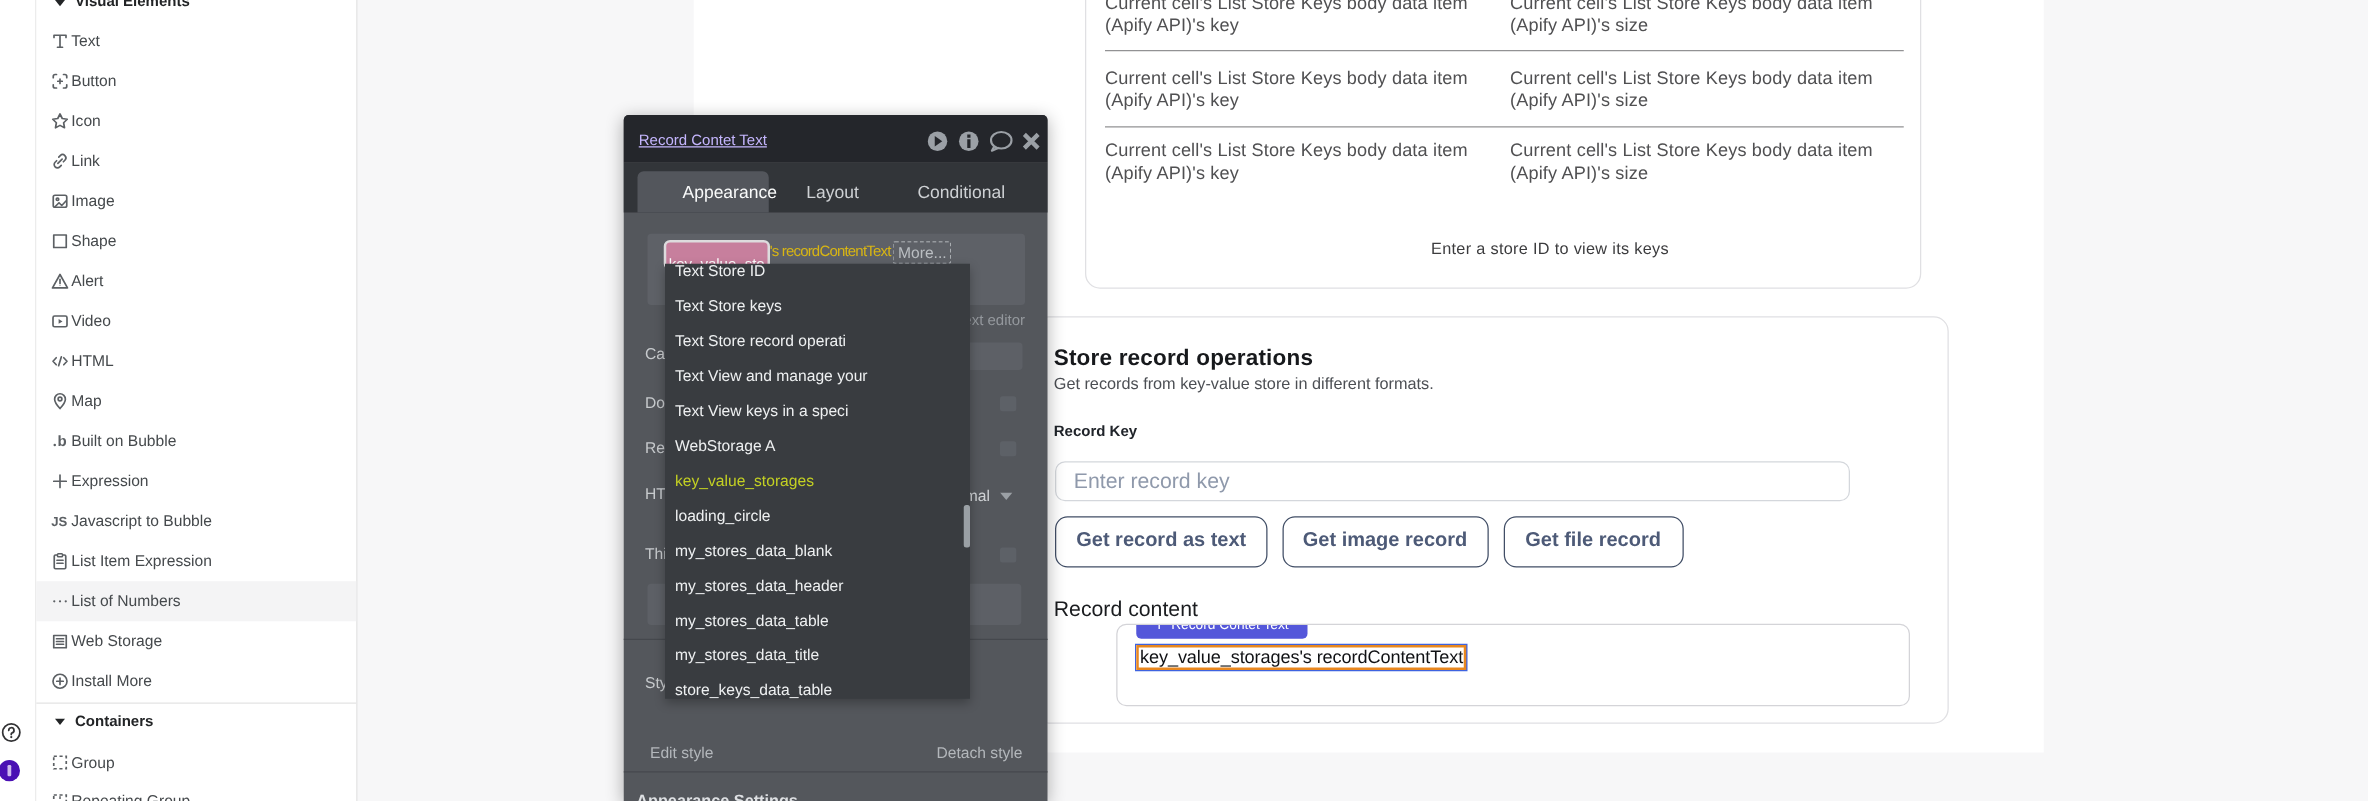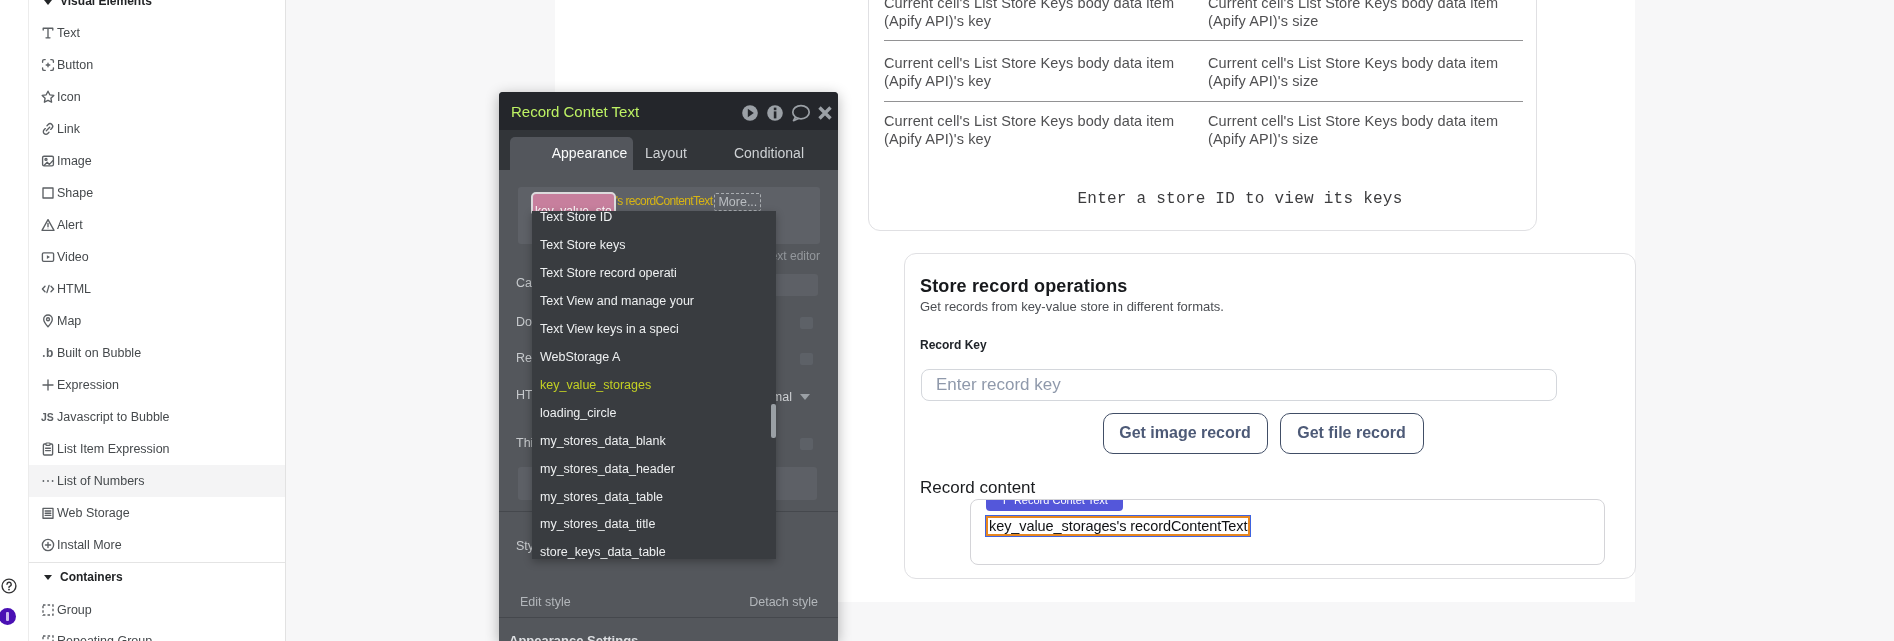--- a/index.html
+++ b/index.html
@@ -6,40 +6,40 @@
   html,body { width:1894px; height:641px; overflow:hidden; }
   body { font-family:"Liberation Sans", sans-serif; background:#f7f7f8; position:relative; }
   .abs { position:absolute; }
 
   
   #page { left:555px; top:0; width:1080px; height:602px; background:#ffffff; }
 
   
   .card { background:#fff; border:1px solid #e0e0e3; border-radius:12px; }
   #card1 { left:868px; top:-40px; width:669px; height:271px; }
-  #card2 { left:904px; top:253px; width:732px; height:326px; }
+  #card2 { left:827px; top:253px; width:732px; height:326px; }
   .trow { color:#505052; font-size:14.5px; letter-spacing:0.12px; line-height:18.5px; }
   .btn { top:159px; height:41px; border:1.3px solid #414e66; border-radius:10px; text-align:center; line-height:38px; font-size:16px; font-weight:bold; color:#4d5a77; }
   .tdiv { height:1px; background:#929294; left:884px; width:639px; }
 
   
   #sidebar { left:0; top:0; width:286px; height:641px; background:#fff; border-right:1px solid #e2e2e2; }
   #gutterline { left:28px; top:0; width:1px; height:641px; background:#ececec; }
   .sitem { left:29px; width:256px; height:32px; }
   .sitem .lbl { position:absolute; left:28px; top:50%; transform:translateY(-50%); font-size:12.5px; color:#45494c; }
   .sitem svg { position:absolute; left:11px; top:50%; transform:translateY(-50%); }
   .shead { position:absolute; left:60px; font-size:12px; font-weight:bold; color:#222426; }
   .stri { position:absolute; left:44px; width:0; height:0; border-left:4px solid transparent; border-right:4px solid transparent; border-top:5.5px solid #232527; }
 
   
   #panel { left:499px; top:92px; width:339px; height:549px; background:#54575c; border-radius:4px 4px 0 0; box-shadow:0 3px 14px rgba(0,0,0,.3); }
   #phead { left:0; top:0; width:339px; height:38px; background:#24262b; border-radius:4px 4px 0 0; }
-  #ptitle { left:12px; top:10px; font-size:15px; line-height:20px; color:#bef264; }
+  #ptitle { left:12px; top:10px; font-size:12px; line-height:20px; color:#c4b5fd;text-decoration:underline; }
   #ptabs { left:0; top:38px; width:339px; height:40px; background:#323539; }
-  #tab-active { left:11px; top:45px; width:123px; height:33px; background:#53565c; border-radius:5px 5px 0 0; text-align:center; line-height:33px; font-size:14px; color:#fafbfb;padding-left:36px; }
+  #tab-active { left:11px; top:45px; width:105px; height:33px; background:#53565c; border-radius:5px 5px 0 0; text-align:center; line-height:33px; font-size:14px; color:#fafbfb;padding-left:36px; }
   .tab { top:45px; height:33px; line-height:33px; font-size:14px; color:#ced1d4; text-align:center; width:110px; }
 
   
   #composer { left:19px; top:95px; width:302px; height:57px; background:#5e6167; border-radius:3px; }
   #exprline { left:32px; top:100px; height:20px; white-space:nowrap; font-size:12px; }
   .tok { display:inline-block; background:#c77f9d; border:2px solid #dddbdd; border-radius:5px; color:#fff; padding:10px 2px; height:19px; line-height:15px; vertical-align:top; }
   .yel { color:#d8b513; display:inline-block; height:19px; line-height:19px; letter-spacing:-0.65px; vertical-align:top; }
   .more { display:inline-block; border:1px dashed #a9adb1; color:#babec2; border-radius:2px; padding:0 3px; height:18px; line-height:16px; margin-left:2px; vertical-align:top; margin-top:0.5px; font-size:12.5px; letter-spacing:0; }
   .plabel { font-size:12.5px; color:#c7cacd; left:17px; }
   .pcheck { width:13px; height:12px; background:#5d6167; border-radius:2px; left:301px; }
@@ -63,29 +63,30 @@
 
 <div id="card1" class="abs card"></div>
 <div class="abs trow" style="left:884px; top:-6.5px; width:310px;">Current cell's List Store Keys body data item<br>(Apify API)'s key</div>
 <div class="abs trow" style="left:1208px; top:-6.5px; width:310px;">Current cell's List Store Keys body data item<br>(Apify API)'s size</div>
 <div class="abs tdiv" style="top:40px;"></div>
 <div class="abs trow" style="left:884px; top:53.5px; width:310px;">Current cell's List Store Keys body data item<br>(Apify API)'s key</div>
 <div class="abs trow" style="left:1208px; top:53.5px; width:310px;">Current cell's List Store Keys body data item<br>(Apify API)'s size</div>
 <div class="abs tdiv" style="top:100.5px;"></div>
 <div class="abs trow" style="left:884px; top:111.5px; width:310px;">Current cell's List Store Keys body data item<br>(Apify API)'s key</div>
 <div class="abs trow" style="left:1208px; top:111.5px; width:310px;">Current cell's List Store Keys body data item<br>(Apify API)'s size</div>
-<div class="abs" style="left:868px; top:188.5px; width:744px; text-align:center; font-size:16px; letter-spacing:0.25px; line-height:20px; color:#3c3c3e;font-family:Liberation Mono, monospace;">Enter a store ID to view its keys</div>
+<div class="abs" style="left:868px; top:188.5px; width:744px; text-align:center; font-size:13px; letter-spacing:0.25px; line-height:20px; color:#3c3c3e;">Enter a store ID to view its keys</div>
 
 <div id="card2" class="abs card">
   <div class="abs" style="left:15px; top:20.5px; font-size:18px; letter-spacing:0.15px; line-height:22px; font-weight:bold; color:#17191c;">Store record operations</div>
   <div class="abs" style="left:15px; top:45px; font-size:13px; color:#4c4f54;">Get records from key-value store in different formats.</div>
   <div class="abs" style="left:15px; top:83.5px; font-size:12px; font-weight:bold; color:#20242a;">Record Key</div>
   <div class="abs" style="left:16px; top:115px; width:636px; height:32px; border:1px solid #d4d7dc; border-radius:8px;">
     <span style="position:absolute; left:14px; top:6px; font-size:17px; line-height:18px; color:#8f99ab;">Enter record key</span>
   </div>
+  <div class="abs btn" style="left:16px; width:170px;">Get record as text</div>
   <div class="abs btn" style="left:374.5px; width:144px;">Get file record</div>
   <div class="abs btn" style="left:197.5px; width:165px;">Get image record</div>
   <div class="abs" style="left:15px; top:224px; font-size:17px; line-height:20px; color:#1a1c1f;">Record content</div>
   <div class="abs" style="left:17px; top:245px; width:635px; height:66px; border:1px solid #d4d4d8; border-radius:8px; overflow:hidden;margin-left:48px;">
     <div class="abs" style="left:15px; top:-11px; width:137px; height:22px; background:#5457da; border-radius:4px; color:#fff; font-size:11px; text-align:center; line-height:22px;">T&nbsp; Record Contet Text</div>
     <div class="abs" style="left:15px; top:16px; height:20px; border:2px solid #e8871f; box-shadow:0 0 0 1px #3e63e0; line-height:16px; font-size:14.5px; letter-spacing:-0.08px; color:#101114; padding:0 1px; white-space:nowrap;">key_value_storages's recordContentText</div>
   </div>
 </div>
 
 <div id="sidebar" class="abs"></div>

